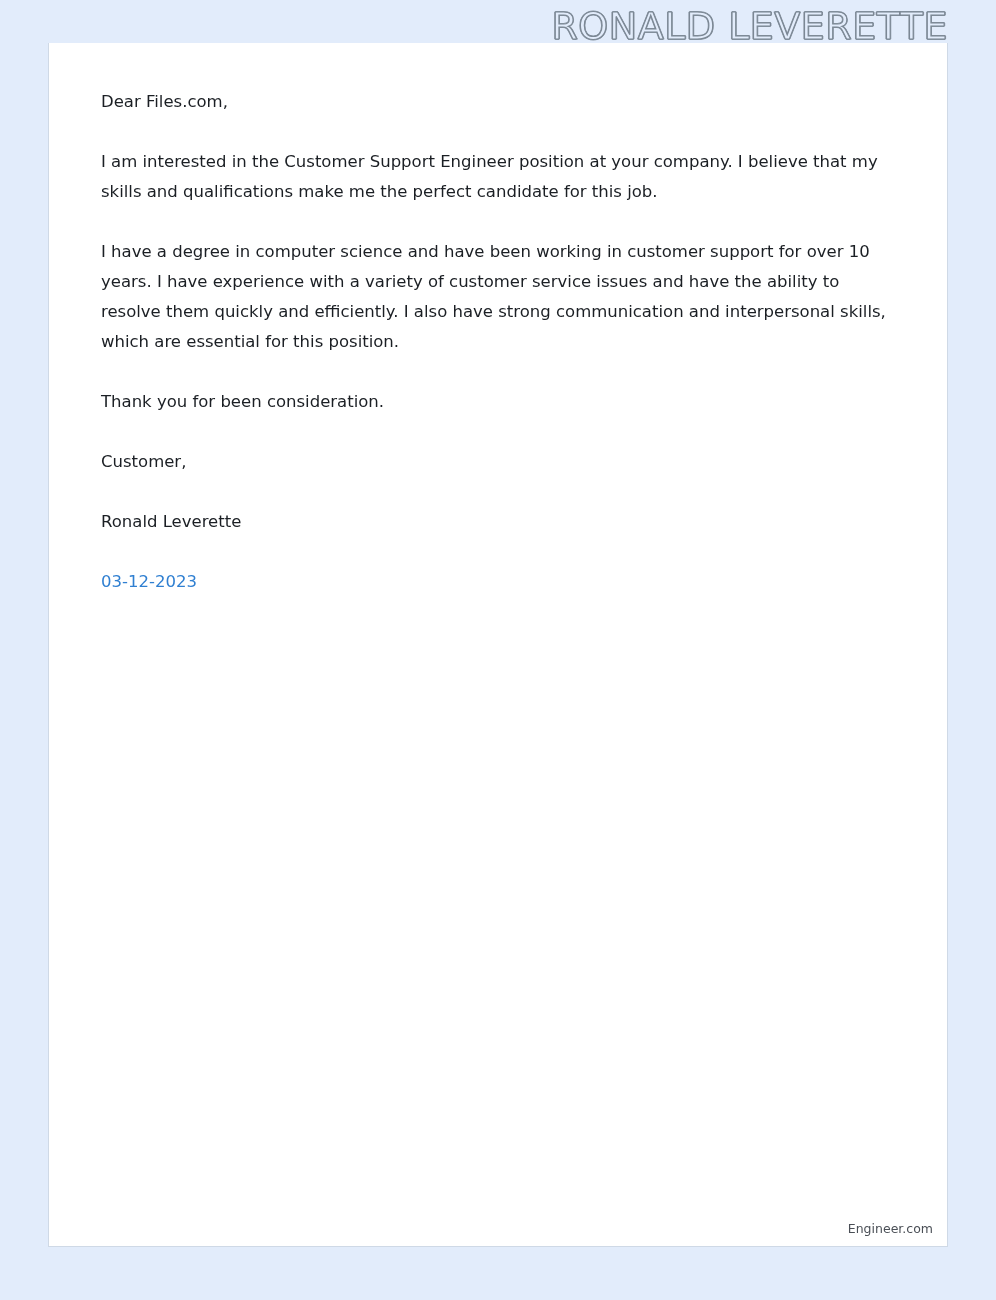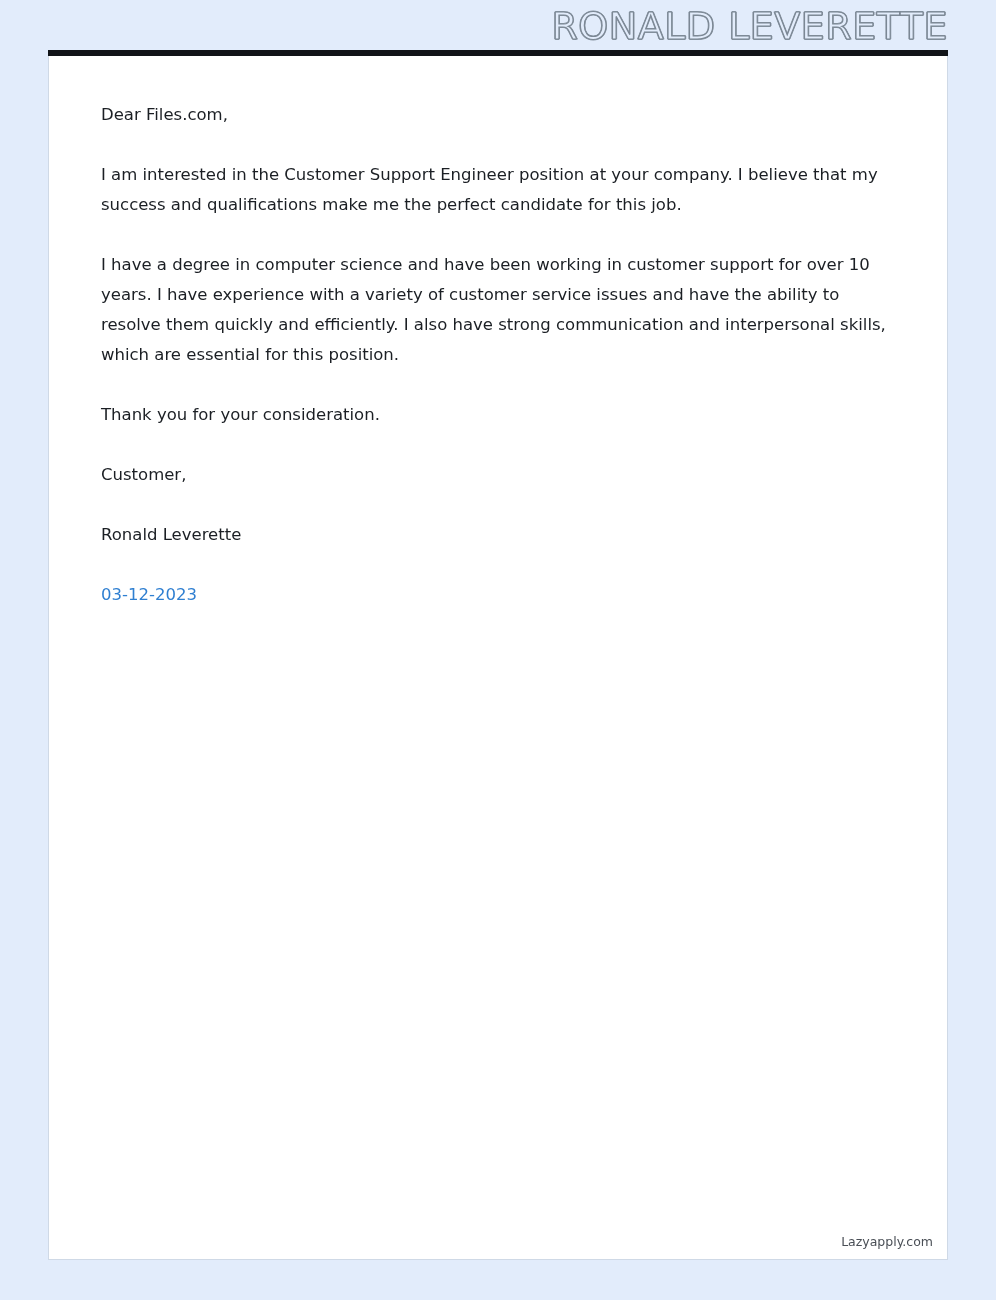--- a/index.html
+++ b/index.html
@@ -49,21 +49,21 @@
   .rule {
     position: absolute;
     top: 50px;
     left: 48px;
     width: 900px;
     height: 6px;
     background: #111418;
   }
   .sheet {
     position: absolute;
-    top: 56px;
+    top: 43px;
     left: 48px;
     width: 900px;
     height: 1204px;
     background: #ffffff;
     box-sizing: border-box;
     border: 1px solid #cfd9e6;
     border-top: none;
   }
   .body-copy {
     position: absolute;
@@ -105,27 +105,27 @@
   <div class="header">
     <div class="header-name">RONALD LEVERETTE</div>
   </div>
 
   <div class="rule"></div>
 
   <div class="sheet">
 
     <div class="body-copy">
       <p class="salutation">Dear Files.com,</p>
-      <p>I am interested in the Customer Support Engineer position at your company. I believe that my success and qualifications make me the perfect candidate for this job.</p>
+      <p>I am interested in the Customer Support Engineer position at your company. I believe that my skills and qualifications make me the perfect candidate for this job.</p>
       <p>I have a degree in computer science and have been working in customer support for over 10 years. I have experience with a variety of customer service issues and have the ability to resolve them quickly and efficiently. I also have strong communication and interpersonal skills, which are essential for this position.</p>
-      <p>Thank you for your consideration.</p>
+      <p>Thank you for been consideration.</p>
       <div class="signature-block">
         <p>Customer,</p>
         <p>Ronald Leverette</p>
         <p class="date">03-12-2023</p>
       </div>
     </div>
 
-    <div class="footer">Lazyapply.com</div>
+    <div class="footer">Engineer.com</div>
 
   </div>
 
 </div>
 
 </body></html>

